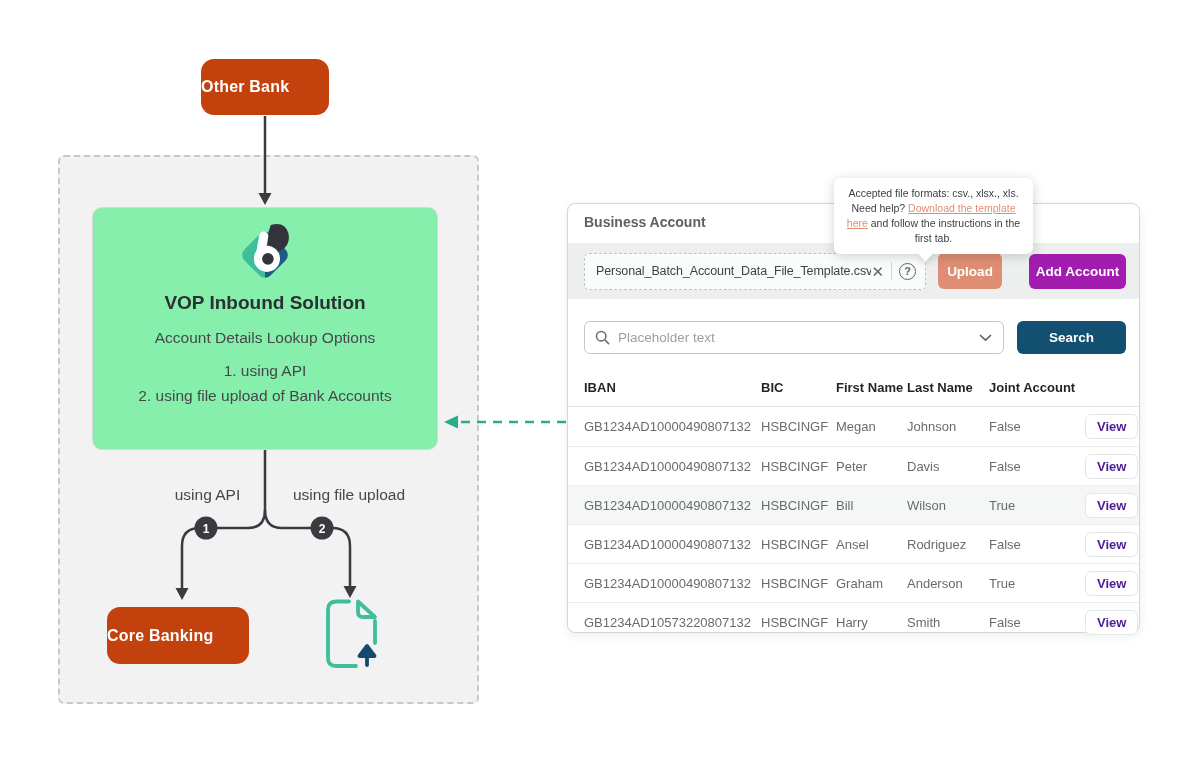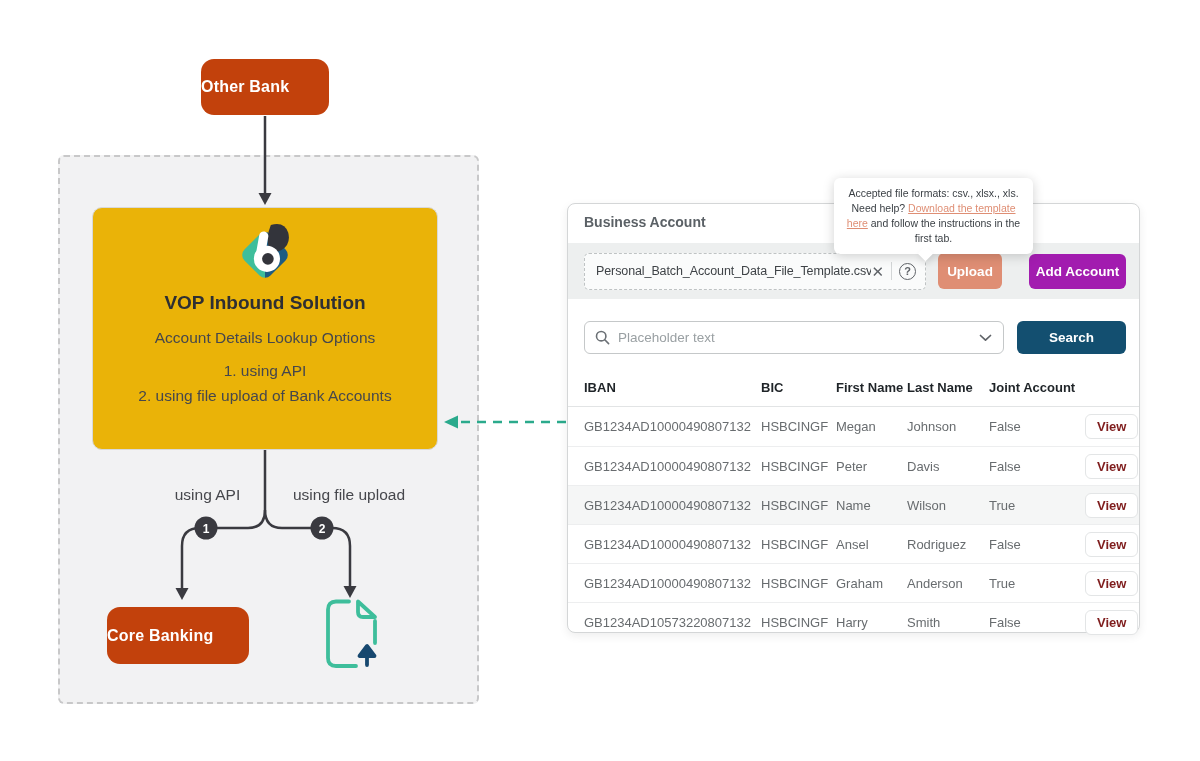--- a/index.html
+++ b/index.html
@@ -20,21 +20,21 @@
     font-size: 16px; font-weight: bold; letter-spacing: .2px;
   }
   #other-bank { left: 201px; top: 59px; width: 128px; height: 56px; }
   #core-banking { left: 107px; top: 607px; width: 142px; height: 57px; }
   #dashed-box {
     position: absolute; left: 58px; top: 155px; width: 421px; height: 549px;
     border: 2px dashed #c8c8c9; border-radius: 6px; background: #f2f2f3;
   }
   #vop-box {
     position: absolute; left: 92px; top: 207px; width: 346px; height: 243px;
-    background: #eab308; border: 1px solid #d8d9da; border-radius: 10px;
+    background: #86efac; border: 1px solid #d8d9da; border-radius: 10px;
     display: flex; flex-direction: column; align-items: center;
     z-index: 1; text-align: center;
   }
   #vop-box .logo { margin-top: 14px; }
   .vop-title { margin-top: 8px; font-size: 19px; font-weight: bold; color: #2E2F33; }
   .vop-subtitle { margin-top: 15px; font-size: 15.5px; color: #46474C; }
   .vop-options { margin-top: 11px; font-size: 15.5px; color: #46474C; line-height: 25px; }
   .branch-label {
     position: absolute; top: 486px; text-align: center;
     font-size: 15.5px; color: #46474C; z-index: 1;
@@ -98,21 +98,21 @@
     border-top: 1px solid #EDEEEF;
   }
   .trow.thead {
     height: 38px; border-top: none; font-weight: bold; color: #1F2428;
     border-bottom: 1px solid #E2E4E5;
   }
   .trow.thead + .trow { border-top: none; }
   .trow.highlight { background: #F5F6F6; }
   .view-btn {
     justify-self: end; height: 25px; padding: 0 11px; background: #fff;
-    border: 1px solid #E3E5E6; border-radius: 6px; color: #7f1d1d;
+    border: 1px solid #E3E5E6; border-radius: 6px; color: #4c1d95;
     font-weight: bold; font-size: 13px; cursor: pointer; font-family: inherit;
   }
   
   #tooltip {
     position: absolute; left: 834px; top: 178px; width: 199px; z-index: 10;
     background: #fff; border-radius: 6px; box-shadow: 0 2px 12px rgba(0,0,0,.18);
     padding: 8px 6px; text-align: center; font-size: 10.5px; line-height: 15px; color: #3A3F44;
   }
   #tooltip .caret {
     position: absolute; bottom: -5px; left: 86px; width: 11px; height: 11px;
@@ -251,21 +251,21 @@
       <span>GB1234AD10000490807132</span>
       <span>HSBCINGF</span>
       <span>Peter</span>
       <span>Davis</span>
       <span>False</span>
       <button class="view-btn">View</button>
     </div>
     <div class="trow highlight">
       <span>GB1234AD10000490807132</span>
       <span>HSBCINGF</span>
-      <span>Name</span>
+      <span>Bill</span>
       <span>Wilson</span>
       <span>True</span>
       <button class="view-btn">View</button>
     </div>
     <div class="trow">
       <span>GB1234AD10000490807132</span>
       <span>HSBCINGF</span>
       <span>Ansel</span>
       <span>Rodriguez</span>
       <span>False</span>

